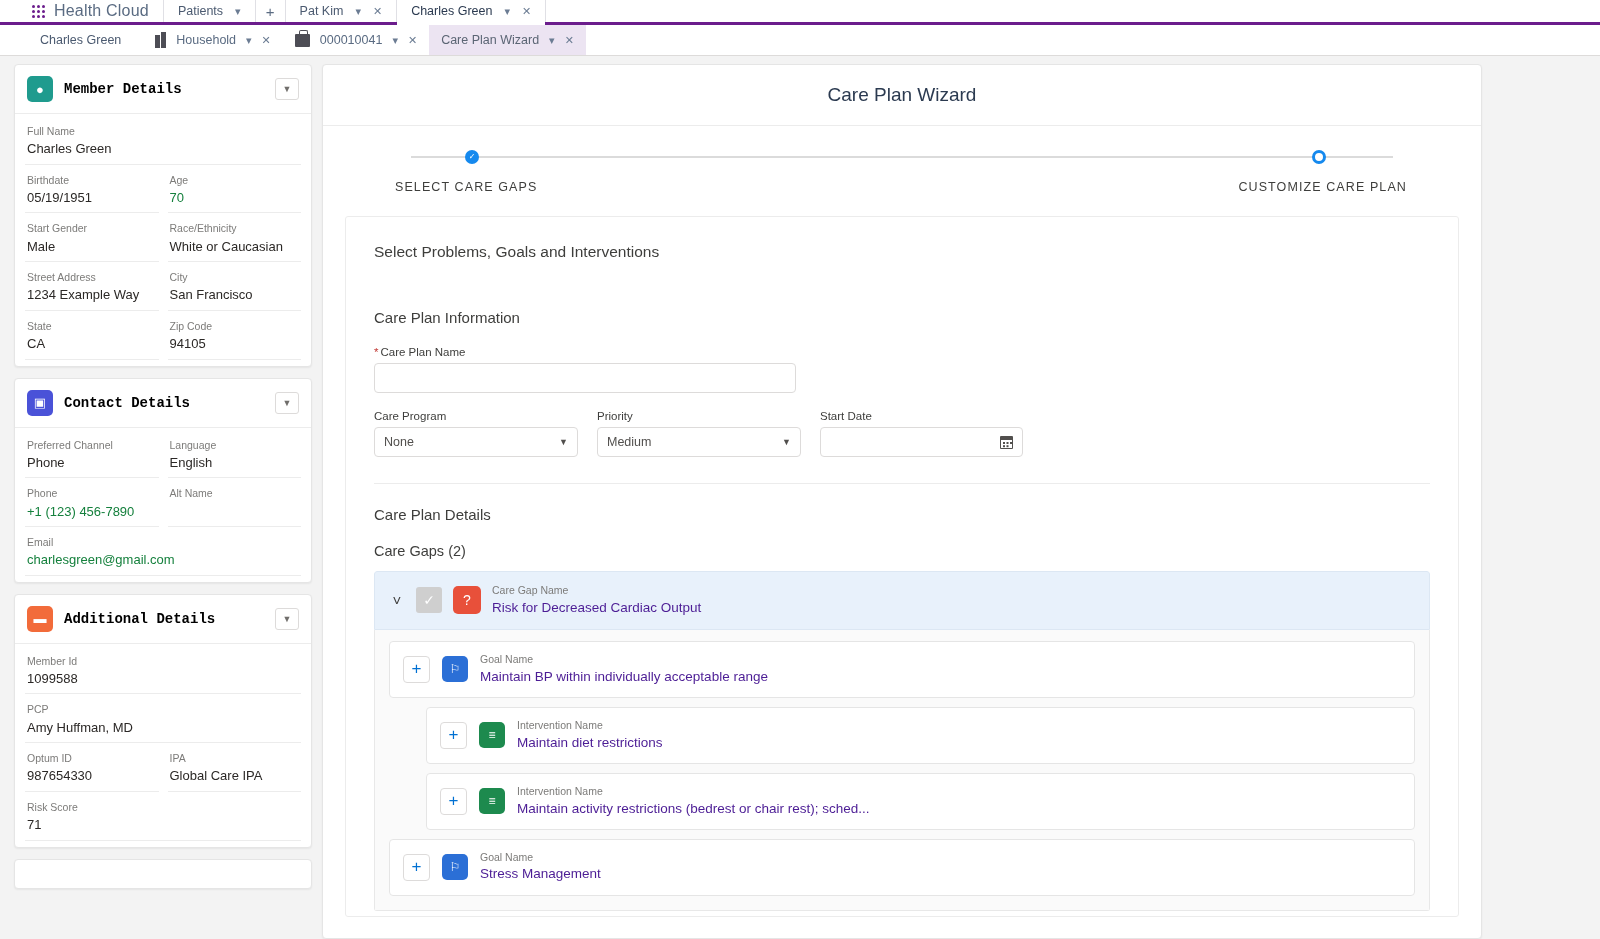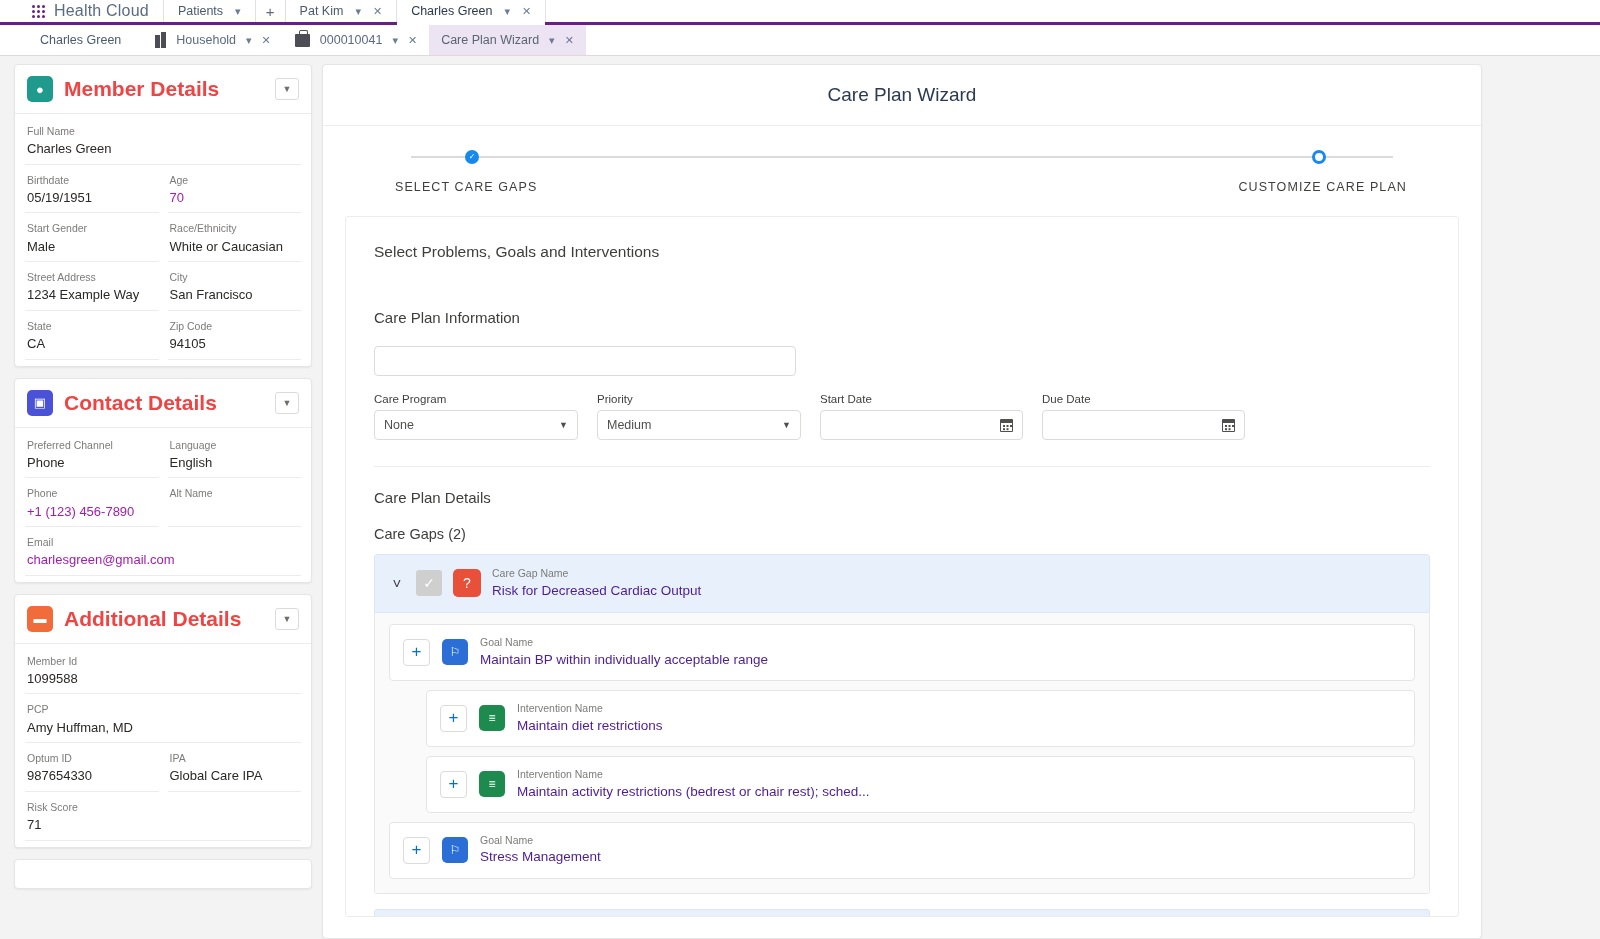--- a/index.html
+++ b/index.html
@@ -104,21 +104,21 @@
     background: #fff;
     border: 1px solid #e5e5e5;
     border-radius: 4px;
     box-shadow: 0 1px 2px rgba(0,0,0,.06);
   }
   .card-head {
     display: flex; align-items: center; gap: 11px;
     padding: 11px 12px;
     border-bottom: 1px solid #ececec;
   }
-  .card-title { font-size: 21px; font-weight: bold; color: #ef4444; }
+  .card-title { font-size: 14px; font-weight: bold; color: #000000; font-family: Liberation Mono, monospace; }
   .sq-icon {
     width: 26px; height: 26px; border-radius: 5px;
     display: flex; align-items: center; justify-content: center;
     color: #fff; font-size: 13px; flex: 0 0 auto;
   }
   .chevbtn {
     margin-left: auto;
     width: 24px; height: 22px;
     border: 1px solid #dddbda; border-radius: 3px;
     display: flex; align-items: center; justify-content: center;
@@ -127,21 +127,21 @@
   .card-body { padding: 2px 10px 6px 10px; }
   .frow { display: flex; }
   .fld {
     flex: 1; min-width: 0;
     padding: 8px 2px 5px 2px;
     border-bottom: 1px solid #ececec;
   }
   .fld + .fld { margin-left: 9px; }
   .fld .lbl { font-size: 10.5px; color: #7c7b79; line-height: 1.45; }
   .fld .val { font-size: 13px; color: #2b2826; line-height: 1.5; min-height: 19px; }
-  .fld .val.link { color: #a21caf; }
+  .fld .val.link { color: #15803d; }
 
   
   .main-col { flex: 1; min-width: 0; padding-right: 0; }
   .main-card {
     background: #fff;
     border: 1px solid #e5e5e5;
     border-radius: 4px;
     height: 100%;
     margin-right: 118px;
     overflow: hidden;
@@ -483,49 +483,43 @@
           </div>
         </div>
       </div>
 
       <div class="inner">
 
         <div class="sec-lead">Select Problems, Goals and Interventions</div>
         <div class="sec-title">Care Plan Information</div>
 
         <div>
+          <div class="field-lbl">
+            <span class="req">*</span><span>Care Plan Name</span>
+          </div>
           <input class="txtinput" type="text" value="" style="">
         </div>
 
         <div class="grid4">
           <div class="g-cell">
             <div class="field-lbl">Care Program</div>
             <div class="selbox">
               <span>None</span>
               <span class="caret">▼</span>
             </div>
           </div>
           <div class="g-cell">
             <div class="field-lbl">Priority</div>
             <div class="selbox">
               <span>Medium</span>
               <span class="caret">▼</span>
             </div>
           </div>
           <div class="g-cell wide">
             <div class="field-lbl">Start Date</div>
-            <div class="datebox">
-              <span></span>
-              <span class="cal">
-                  <span class="cal-ic"></span>
-                </span>
-            </div>
-          </div>
-          <div class="g-cell wide">
-            <div class="field-lbl">Due Date</div>
             <div class="datebox">
               <span></span>
               <span class="cal">
                   <span class="cal-ic"></span>
                 </span>
             </div>
           </div>
         </div>
 
         <div class="hr"></div>

